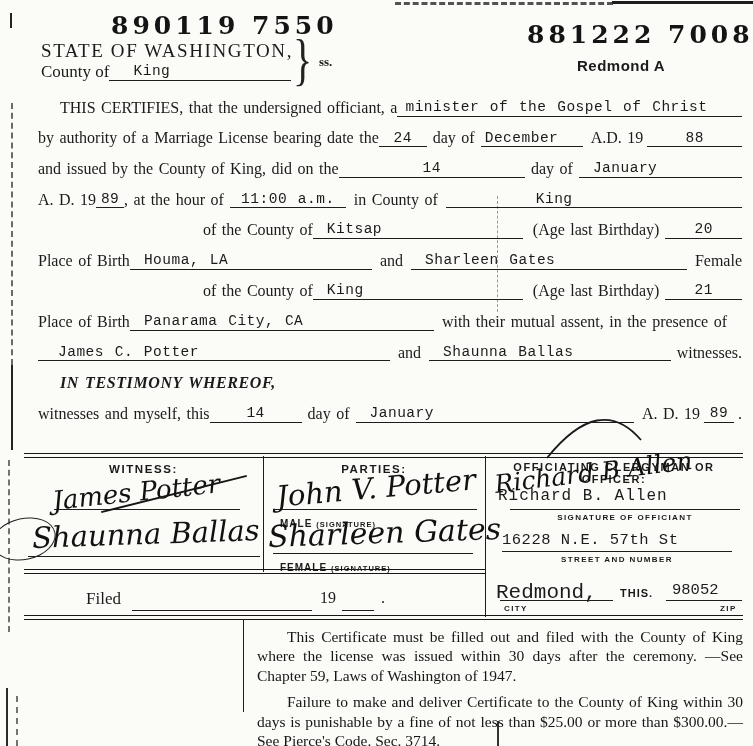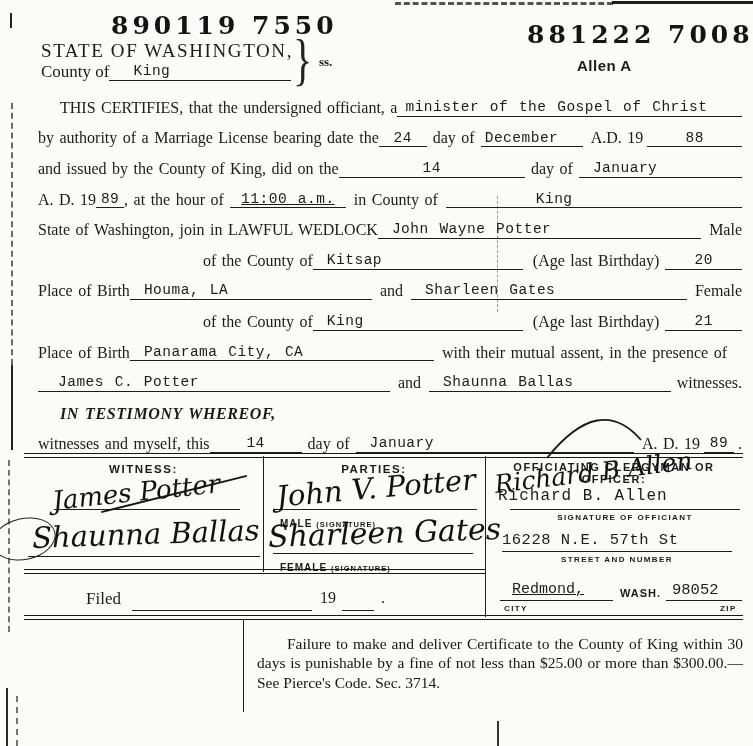--- a/index.html
+++ b/index.html
@@ -56,21 +56,21 @@
   <div class="abs stamp" style="left:527px;top:20px;">881222 7008</div>
   <div class="abs state" style="left:41px;top:40px;">STATE OF WASHINGTON,</div>
   <div class="abs countyrow" style="left:41px;top:63px;width:250px;">
     <span class="lbl">County of</span>
     <span class="fill vl grow" style="padding-left:24px;">
         <i class="v">King</i>
       </span>
   </div>
   <div class="abs brace" style="left:293px;top:36px;">}</div>
   <div class="abs ss" style="left:319px;top:54px;">ss.</div>
-  <div class="abs series" style="left:577px;top:57px;">Allen A</div>
+  <div class="abs series" style="left:577px;top:57px;">Redmond A</div>
 
   <div class="bodyblk">
     <div class="row">
       <span class="lbl" style="padding-left:22px;">THIS CERTIFIES, that the undersigned officiant, a</span>
       <span class="fill vl grow" style="padding-left:8px;">
           <i class="v">minister of the Gospel of Christ</i>
         </span>
     </div>
     <div class="row">
       <span class="lbl">by authority of a Marriage License bearing date the</span>
@@ -95,34 +95,27 @@
       <span class="fill vl" style="flex:1 1 0;">
           <i class="v">January</i>
         </span>
     </div>
     <div class="row">
       <span class="lbl">A. D. 19</span>
       <span class="fill" style="width:28px;">
           <i class="v">89</i>
         </span>
       <span class="lbl" style="padding-right:6px;">, at the hour of</span>
-      <span class="fill" style="width:116px;text-decoration:underline;">
+      <span class="fill" style="width:116px;">
           <i class="v">11:00 a.m.</i>
         </span>
       <span class="lbl" style="padding:0 8px;">in County of</span>
       <span class="fill grow" style="justify-content:flex-start;padding-left:90px;">
           <i class="v">King</i>
         </span>
-    </div>
-    <div class="row">
-      <span class="lbl">State of Washington, join in LAWFUL WEDLOCK</span>
-      <span class="fill vl grow">
-          <i class="v">John Wayne Potter</i>
-        </span>
-      <span class="lbl" style="padding-left:8px;">Male</span>
     </div>
     <div class="row" style="padding-left:165px;">
       <span class="lbl">of the County of</span>
       <span class="fill vl" style="width:196px;">
           <i class="v">Kitsap</i>
         </span>
       <span class="lbl" style="padding:0 6px 0 10px;">(Age last Birthday)</span>
       <span class="fill grow">
           <i class="v">20</i>
         </span>
@@ -224,27 +217,28 @@
 
     <div class="thdr" style="position:absolute;left:461px;top:8px;width:258px;font-size:11px;">OFFICIATING CLERGYMAN OR</div>
     <div class="thdr" style="position:absolute;left:461px;top:20px;width:258px;font-size:11px;">OFFICER:</div>
     <span class="sig" style="position:absolute;left:470px;top:5px;font-size:25px;transform:rotate(-7deg);">Richard B Allen</span>
     <span class="mono" style="position:absolute;left:474px;top:34px;font-size:16px;letter-spacing:1px;">Richard B. Allen</span>
     <div class="uline" style="position:absolute;left:486px;top:56px;width:230px;"></div>
     <div class="tiny" style="position:absolute;left:486px;top:60px;width:230px;text-align:center;">SIGNATURE OF OFFICIANT</div>
     <span class="mono" style="position:absolute;left:478px;top:78px;font-size:15.5px;letter-spacing:.5px;">16228 N.E. 57th St</span>
     <div class="uline" style="position:absolute;left:478px;top:98px;width:230px;"></div>
     <div class="tiny" style="position:absolute;left:478px;top:102px;width:230px;text-align:center;">STREET AND NUMBER</div>
-    <span class="mono" style="position:absolute;left:488px;top:128px;font-size:15px;text-decoration:underline;">Redmond,</span>
+    <span class="mono" style="position:absolute;left:472px;top:128px;font-size:21px;">Redmond,</span>
     <div class="uline" style="position:absolute;left:476px;top:147px;width:113px;"></div>
-    <span class="tlabel" style="position:absolute;left:596px;top:134px;font-size:11px;">WASH.</span>
+    <span class="tlabel" style="position:absolute;left:596px;top:134px;font-size:11px;">THIS.</span>
     <span class="mono" style="position:absolute;left:648px;top:128px;font-size:15.5px;">98052</span>
     <div class="uline" style="position:absolute;left:642px;top:147px;width:76px;"></div>
     <div class="tiny" style="position:absolute;left:480px;top:151px;">CITY</div>
     <div class="tiny" style="position:absolute;left:696px;top:151px;">ZIP</div>
   </div>
 
   <div style="position:absolute;left:243px;top:620px;height:92px;border-left:1.5px solid #1d1d1d;"></div>
   <div style="position:absolute;left:257px;top:627px;width:486px;font-size:15.5px;line-height:1.25;text-align:justify;color:#161616;">
+    <p style="margin:0;text-indent:30px;">This Certificate must be filled out and filed with the County of King where the license was issued within 30 days after the ceremony. —See Chapter 59, Laws of Washington of 1947.</p>
     <p style="margin:7px 0 0 0;text-indent:30px;">Failure to make and deliver Certificate to the County of King within 30 days is punishable by a fine of not less than $25.00 or more than $300.00.—See Pierce's Code. Sec. 3714.</p>
   </div>
 
 </div>
 
 </body></html>

